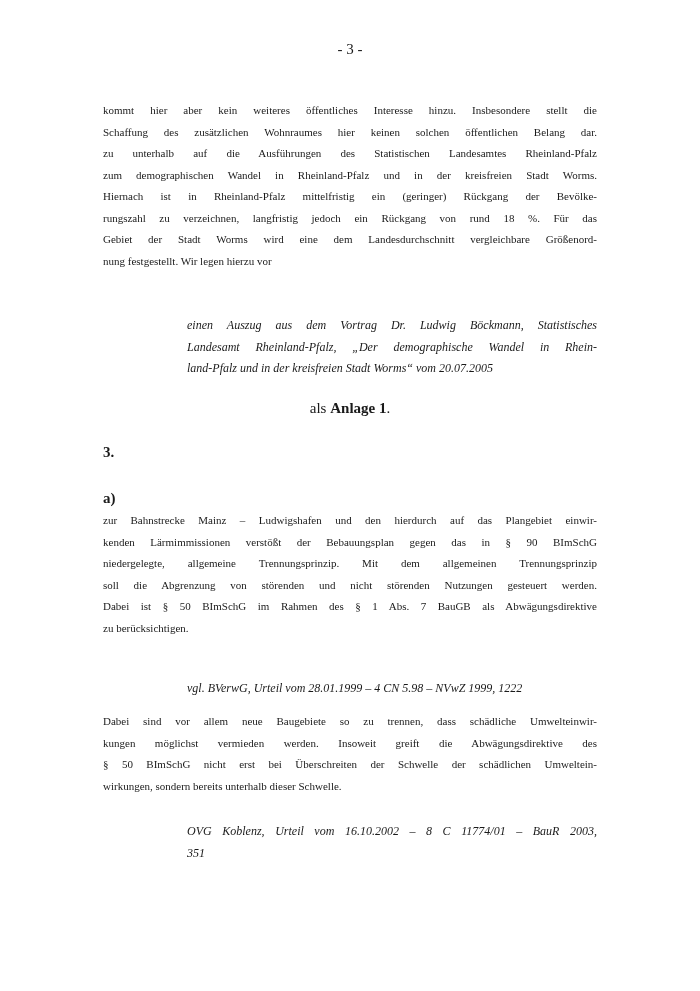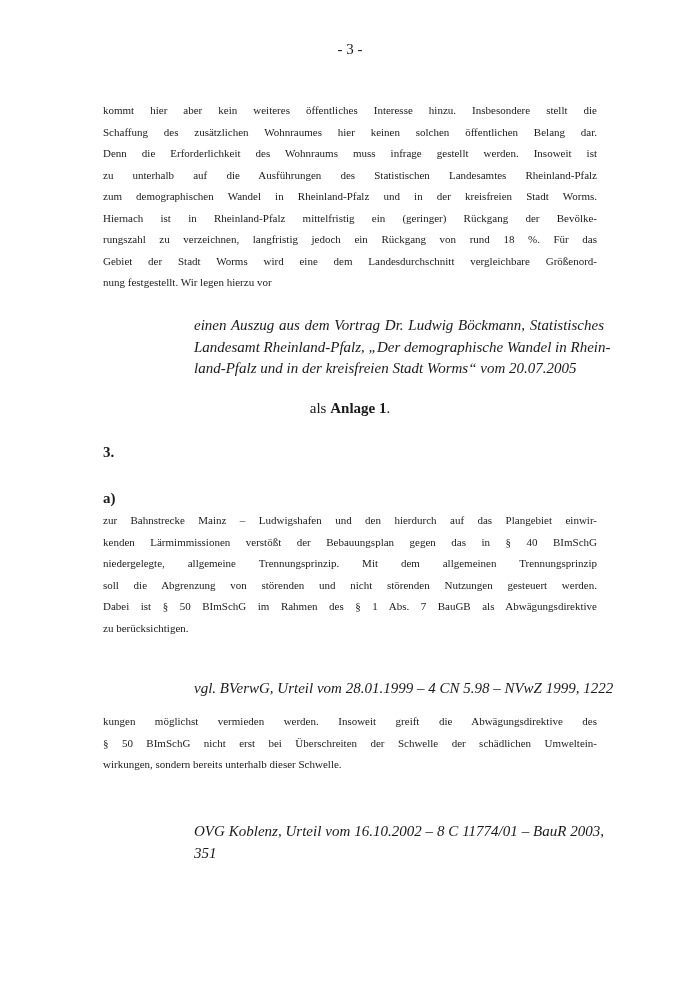--- a/index.html
+++ b/index.html
@@ -2,37 +2,36 @@
 <html><head>
 <meta charset="utf-8">
 <style>
   html, body { margin: 0; padding: 0; background: #ffffff; }
   body { width: 700px; height: 991px; position: relative; overflow: hidden;
          font-family: "Liberation Serif", serif; color: #1a1a1a; }
   .page-number { position: absolute; top: 41px; left: 0; width: 700px; text-align: center;
                  font-size: 15px; }
   .block { position: absolute; left: 103px; width: 494px; font-size: 11px; line-height: 21.5px;
            text-align: justify; }
-  .quote { position: absolute; left: 194px; width: 410px; font-size: 15px; line-height: 21.5px;
+  .quote { position: absolute; left: 187px; width: 410px; font-size: 12px; line-height: 21.5px;
            font-style: italic; text-align: justify; }
   .center { position: absolute; left: 0; width: 700px; text-align: center; font-size: 15px; }
   .heading { position: absolute; left: 103px; font-size: 15px; font-weight: bold; }
   .line { display: block; text-align: justify; text-align-last: justify; white-space: nowrap; }
   .line.last { text-align-last: left; }
   b { font-weight: bold; }
 </style>
 </head>
 <body>
 
 <div class="page-number">- 3 -</div>
 
 <div class="block" style="top:100px;">
   <span class="line">kommt hier aber kein weiteres öffentliches Interesse hinzu. Insbesondere stellt die</span>
   <span class="line">Schaffung des zusätzlichen Wohnraumes hier keinen solchen öffentlichen Belang dar.</span>
-  <span class="line">Denn die Erforderlichkeit des Wohnraums muss infrage gestellt werden. Insoweit ist</span>
   <span class="line">zu unterhalb auf die Ausführungen des Statistischen Landesamtes Rheinland-Pfalz</span>
   <span class="line">zum demographischen Wandel in Rheinland-Pfalz und in der kreisfreien Stadt Worms.</span>
   <span class="line">Hiernach ist in Rheinland-Pfalz mittelfristig ein (geringer) Rückgang der Bevölke-</span>
   <span class="line">rungszahl zu verzeichnen, langfristig jedoch ein Rückgang von rund 18 %. Für das</span>
   <span class="line">Gebiet der Stadt Worms wird eine dem Landesdurchschnitt vergleichbare Größenord-</span>
   <span class="line last">nung festgestellt. Wir legen hierzu vor</span>
 </div>
 
 <div class="quote" style="top:315px;">
   <span class="line">einen Auszug aus dem Vortrag Dr. Ludwig Böckmann, Statistisches</span>
@@ -42,32 +41,33 @@
 
 <div class="center" style="top:400px;">
   <span>als </span><b>Anlage 1</b><span>.</span>
 </div>
 
 <div class="heading" style="top:444px;">3.</div>
 <div class="heading" style="top:490px;">a)</div>
 
 <div class="block" style="top:510px;">
   <span class="line">zur Bahnstrecke Mainz – Ludwigshafen und den hierdurch auf das Plangebiet einwir-</span>
-  <span class="line">kenden Lärmimmissionen verstößt der Bebauungsplan gegen das in § 40 BImSchG</span>
+  <span class="line">kenden Lärmimmissionen verstößt der Bebauungsplan gegen das in § 90 BImSchG</span>
   <span class="line">niedergelegte, allgemeine Trennungsprinzip. Mit dem allgemeinen Trennungsprinzip</span>
   <span class="line">soll die Abgrenzung von störenden und nicht störenden Nutzungen gesteuert werden.</span>
   <span class="line">Dabei ist § 50 BImSchG im Rahmen des § 1 Abs. 7 BauGB als Abwägungsdirektive</span>
   <span class="line last">zu berücksichtigen.</span>
 </div>
 
 <div class="quote" style="top:678px; width:420px;">
   <span class="line last">vgl. BVerwG, Urteil vom 28.01.1999 – 4 CN 5.98 – NVwZ 1999, 1222</span>
 </div>
 
 <div class="block" style="top:711px;">
+  <span class="line">Dabei sind vor allem neue Baugebiete so zu trennen, dass schädliche Umwelteinwir-</span>
   <span class="line">kungen möglichst vermieden werden. Insoweit greift die Abwägungsdirektive des</span>
   <span class="line">§ 50 BImSchG nicht erst bei Überschreiten der Schwelle der schädlichen Umweltein-</span>
   <span class="line last">wirkungen, sondern bereits unterhalb dieser Schwelle.</span>
 </div>
 
 <div class="quote" style="top:821px;">
   <span class="line">OVG Koblenz, Urteil vom 16.10.2002 – 8 C 11774/01 – BauR 2003,</span>
   <span class="line last">351</span>
 </div>
 

